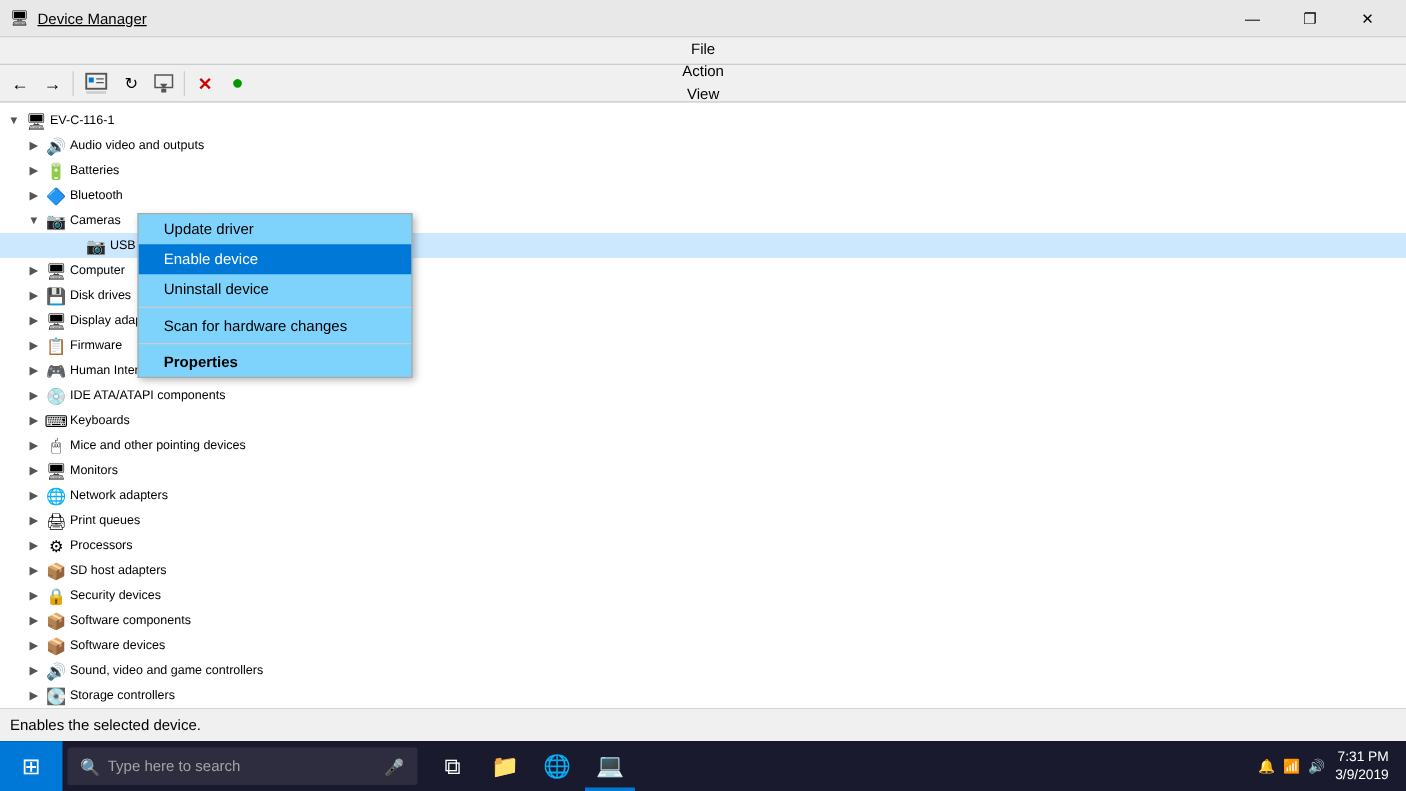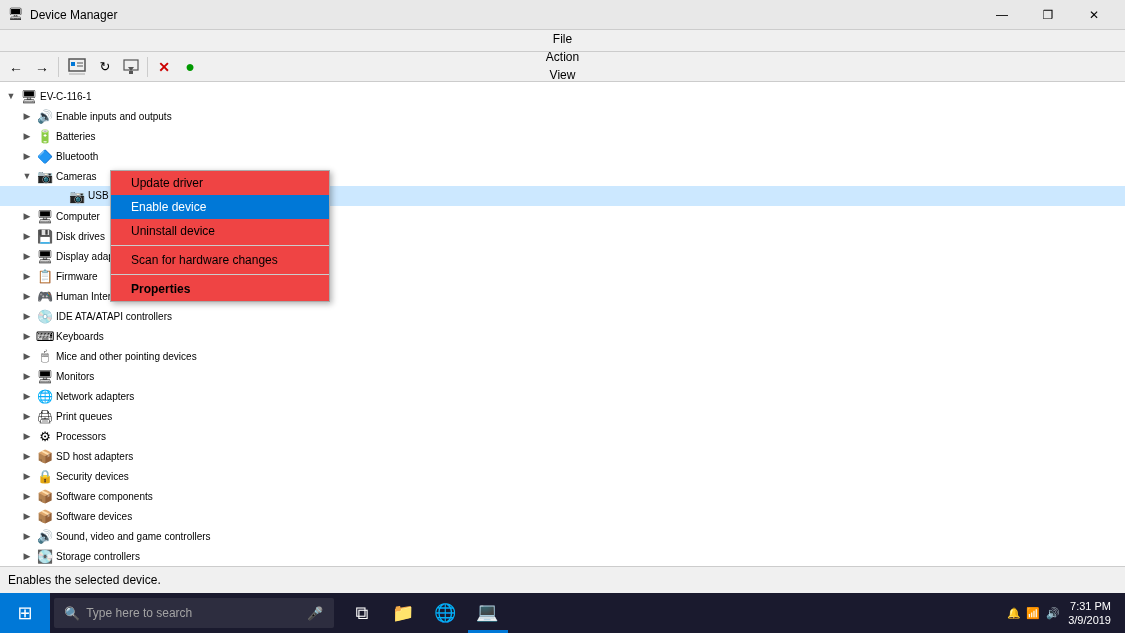--- a/index.html
+++ b/index.html
@@ -9,21 +9,21 @@
     .title-bar {
       background: #e8e8e8;
       height: 30px;
       display: flex;
       align-items: center;
       padding: 0 8px;
       border-bottom: 1px solid #ccc;
       user-select: none;
     }
     .title-bar-icon { width: 16px; height: 16px; margin-right: 6px; }
-    .title-bar-title { flex: 1; font-size: 12px; color: #000; }
+    .title-bar-title { flex: 1; font-size: 12px; color: #000; text-decoration: underline; }
     .title-bar-buttons { display: flex; gap: 0; }
     .title-bar-btn {
       width: 46px; height: 30px;
       display: flex; align-items: center; justify-content: center;
       font-size: 12px; cursor: pointer; color: #000;
     }
 
     
     .menu-bar {
       background: #f0f0f0;
@@ -93,21 +93,21 @@
       font-size: 13px;
     }
     .tree-label { font-size: 10px; color: #000; }
 
     
     .context-menu {
       position: absolute;
       left: 110px;
       top: 88px;
       width: 220px;
-      background: #ef4444;
+      background: #7dd3fc;
       border: 1px solid #aaa;
       box-shadow: 2px 2px 6px rgba(0,0,0,0.3);
       z-index: 100;
     }
     .ctx-item {
       padding: 5px 20px;
       font-size: 12px;
       cursor: pointer;
       color: #000;
     }
@@ -228,21 +228,21 @@
 
     <div class="tree-item indent1">
       <div class="tree-expand">▼</div>
       <div class="tree-icon">🖥</div>
       <span class="tree-label">EV-C-116-1</span>
     </div>
 
     <div class="tree-item indent2">
       <div class="tree-expand">▶</div>
       <div class="tree-icon">🔊</div>
-      <span class="tree-label">Enable inputs and outputs</span>
+      <span class="tree-label">Audio video and outputs</span>
     </div>
 
     <div class="tree-item indent2">
       <div class="tree-expand">▶</div>
       <div class="tree-icon">🔋</div>
       <span class="tree-label">Batteries</span>
     </div>
 
     <div class="tree-item indent2">
       <div class="tree-expand">▶</div>
@@ -288,21 +288,21 @@
 
     <div class="tree-item indent2">
       <div class="tree-expand">▶</div>
       <div class="tree-icon">🎮</div>
       <span class="tree-label">Human Interface Devices</span>
     </div>
 
     <div class="tree-item indent2">
       <div class="tree-expand">▶</div>
       <div class="tree-icon">💿</div>
-      <span class="tree-label">IDE ATA/ATAPI controllers</span>
+      <span class="tree-label">IDE ATA/ATAPI components</span>
     </div>
 
     <div class="tree-item indent2">
       <div class="tree-expand">▶</div>
       <div class="tree-icon">⌨</div>
       <span class="tree-label">Keyboards</span>
     </div>
 
     <div class="tree-item indent2">
       <div class="tree-expand">▶</div>

